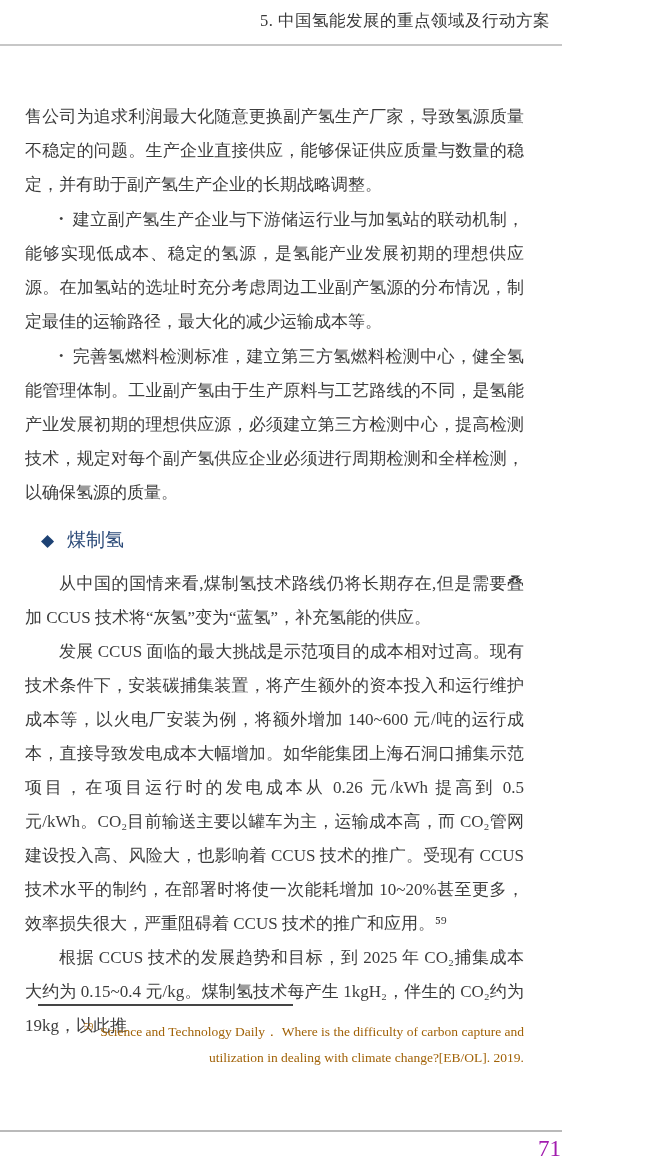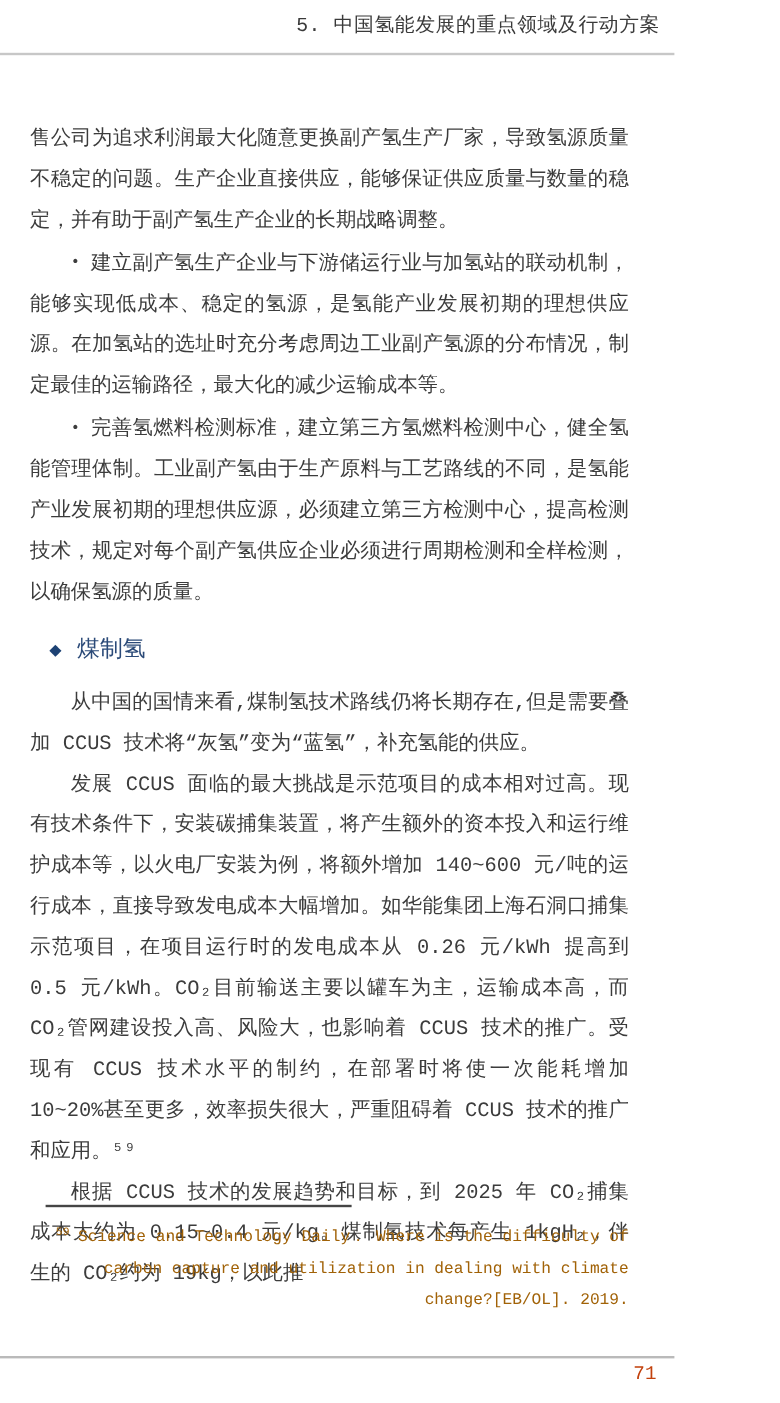--- a/index.html
+++ b/index.html
@@ -1,20 +1,20 @@
 <!DOCTYPE html>
 <html><head>
 <meta charset="utf-8">
 <style>
   html,body { margin:0; padding:0; background:#ffffff; }
   .page {
     position:relative;
     width:562px; height:1169px;
     background:#ffffff;
-    font-family:Liberation Mono, monospace;
+    font-family:Liberation Serif, serif;
     color:#3c3c3c;
     overflow:hidden;
     box-sizing:border-box;
   }
   
   .header-title {
     position:absolute; top:10px; right:12px;
     font-size:16.5px; color:#3a3a3a; letter-spacing:0.5px;
     white-space:nowrap;
   }
@@ -48,22 +48,22 @@
     margin:0; font-size:13.5px; line-height:26px; color:#a16207;
     text-align:right;
   }
   .footnote sup { font-size:9.5px; margin-right:7px; }
   
   .footer-rule {
     position:absolute; top:1130px; left:0; width:642px; height:2px;
     background:#bababa;
   }
   .page-number {
-    position:absolute; top:1136px; right:15px;
-    font-size:16px; color:#c2410c;
+    position:absolute; top:1136px; right:1px;
+    font-size:23px; color:#a21caf;
   }
 </style>
 </head>
 <body>
 
 <div class="page">
 
   <div class="header-title">5. 中国氢能发展的重点领域及行动方案</div>
   <div class="header-rule"></div>
 

